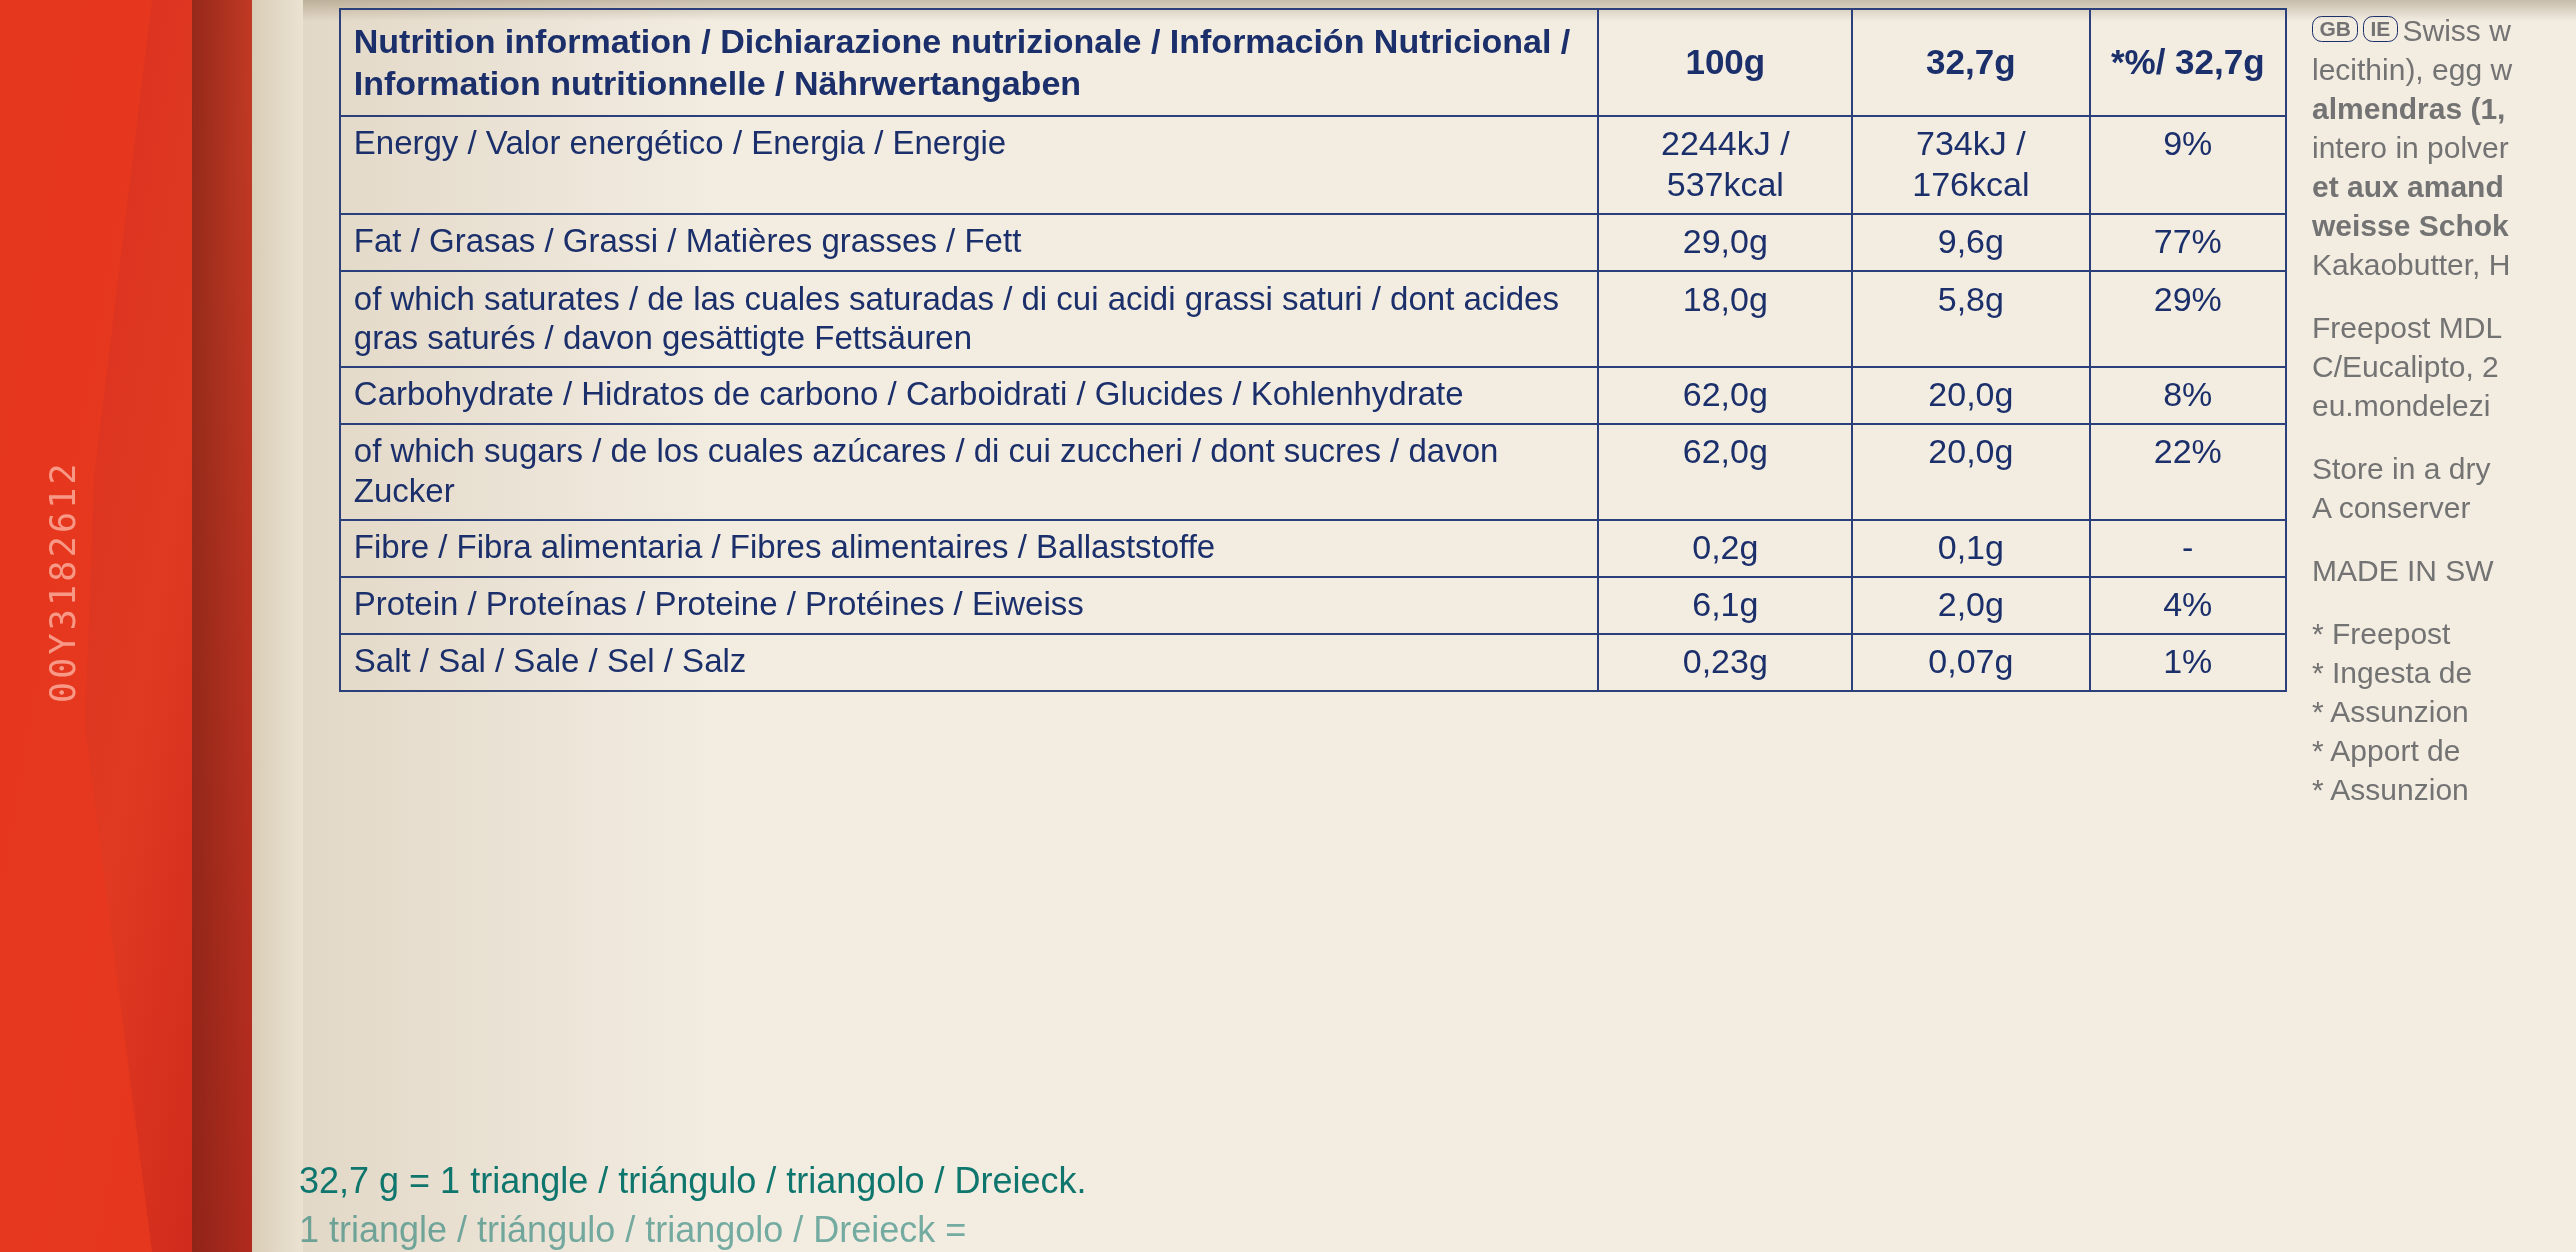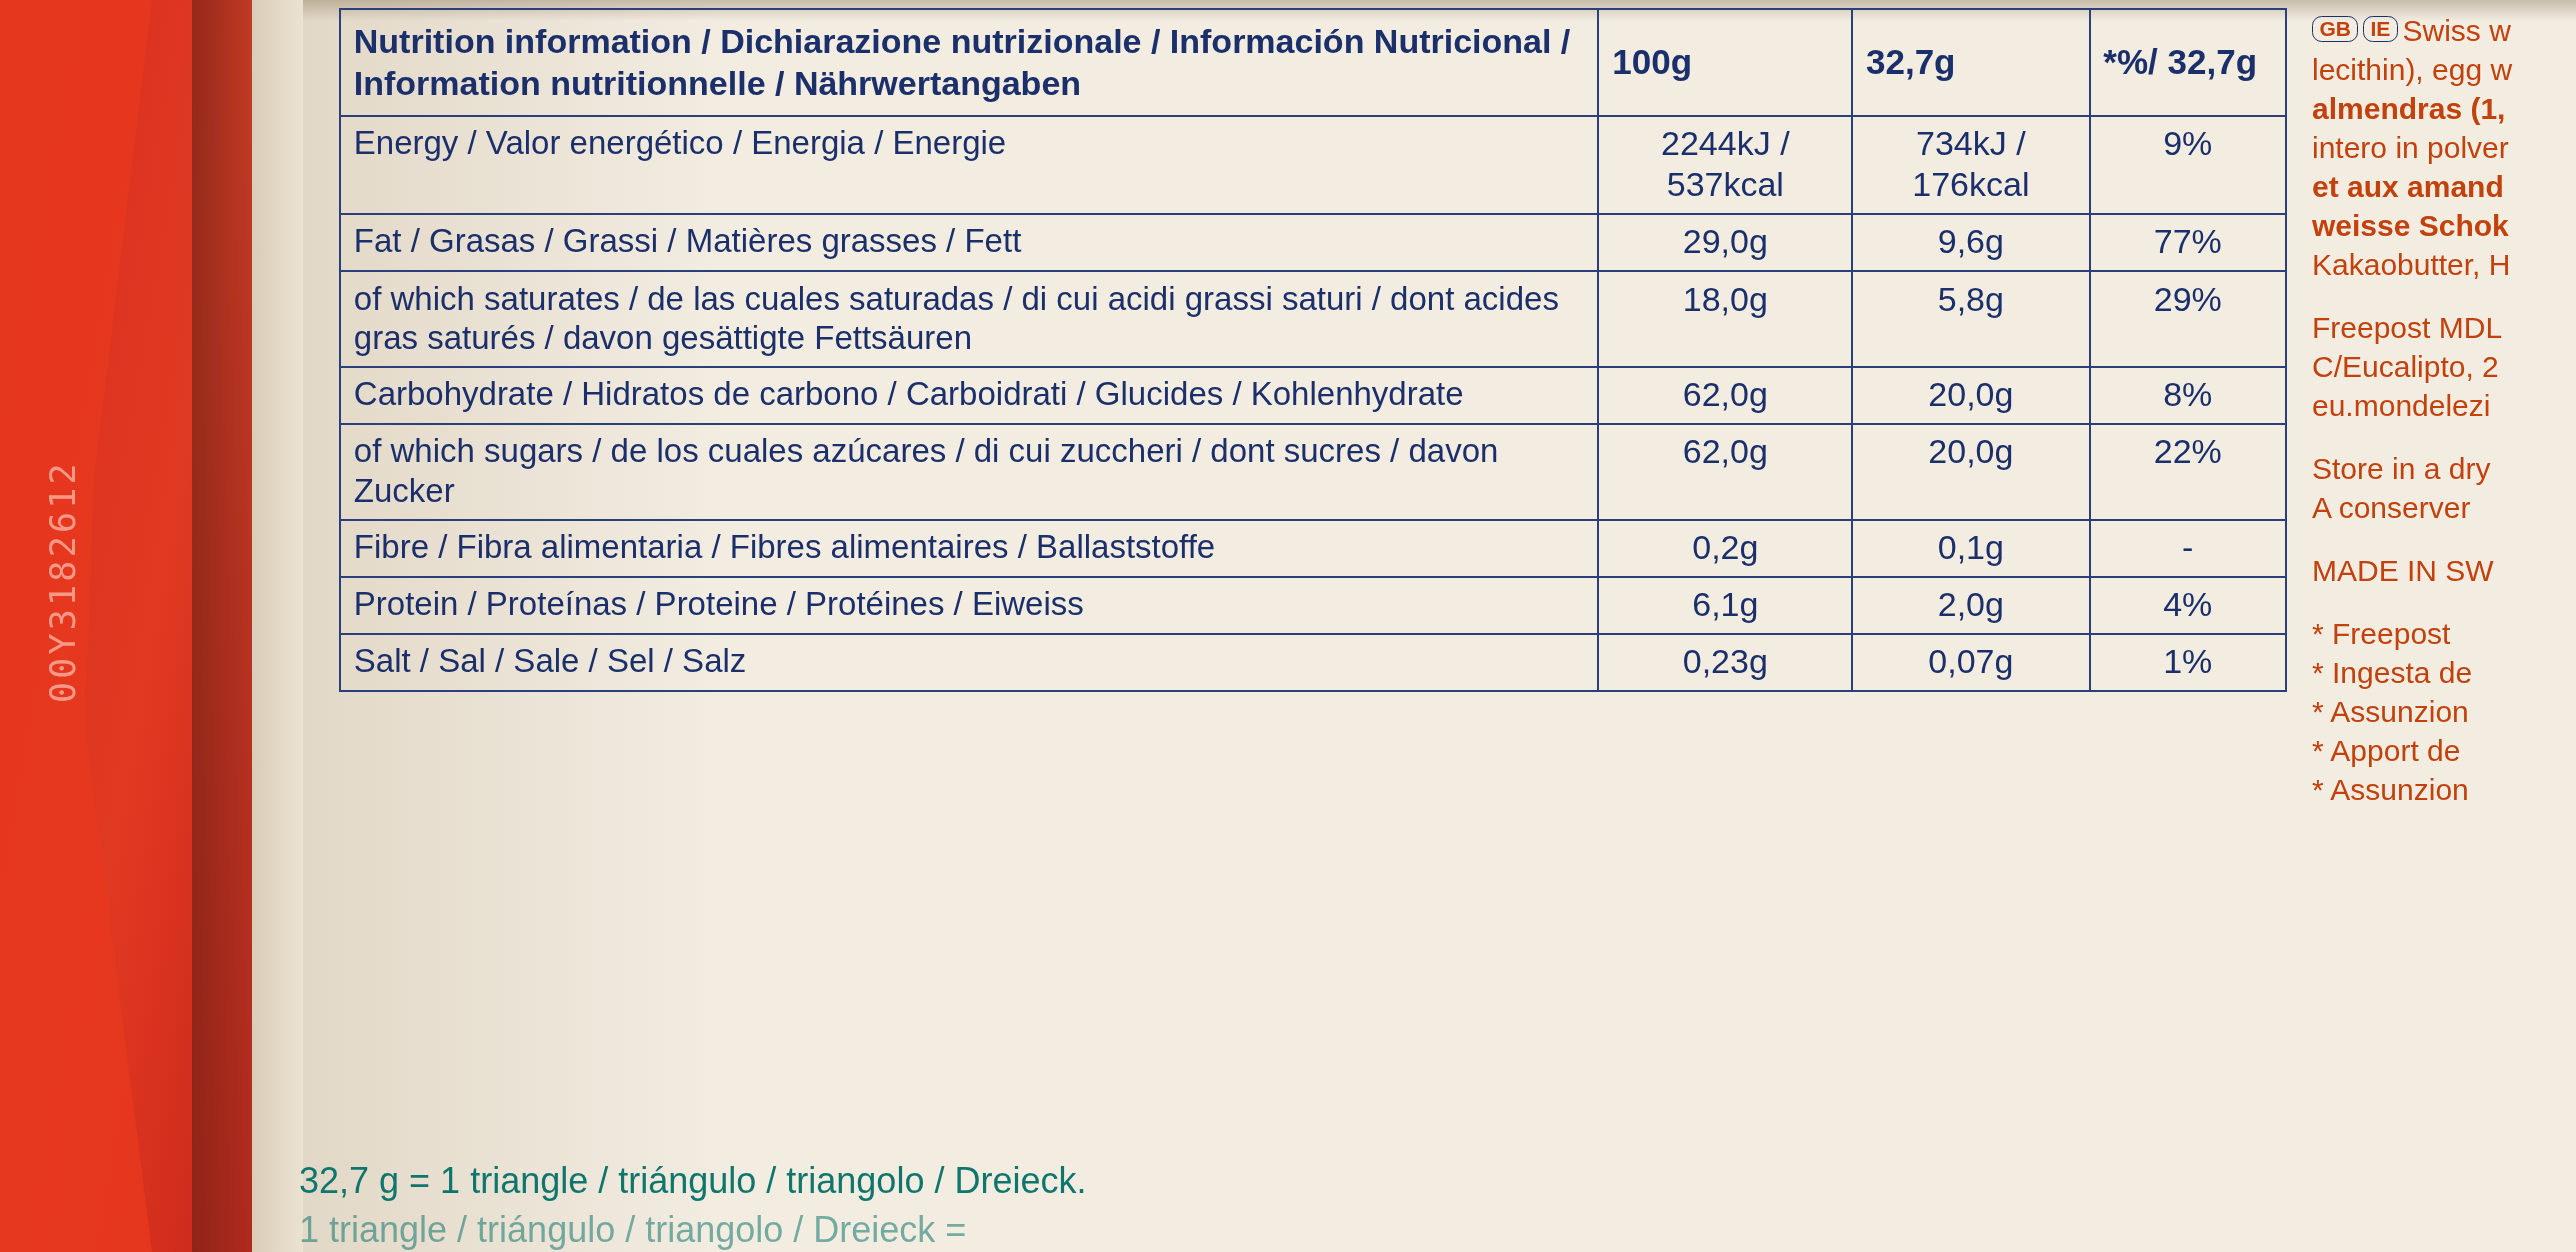--- a/index.html
+++ b/index.html
@@ -105,21 +105,21 @@
     text-align: left;
   }
   #nutrition-table thead th {
     font-weight: bold;
     font-size: 34px;
     line-height: 1.24;
     padding-top: 9.6px;
     padding-bottom: 11.2px;
   }
   #nutrition-table thead th.num {
-    text-align: left;
+    text-align: center;
     font-size: 35px;
     vertical-align: middle;
   }
   #nutrition-table td.num {
     text-align: center;
     font-size: 34px;
   }
   col.c-name { width: 1230px; }
   col.c-100 { width: 248px; }
   col.c-portion { width: 232px; }
@@ -142,21 +142,21 @@
   }
 
   
   #right-column {
     position: absolute;
     left: 2312px;
     top: 11.2px;
     width: 264px;
     height: 1241px;
     overflow: hidden;
-    color: #c2410c;
+    color: #737373;
     font-family: "Liberation Sans", sans-serif;
     font-size: 30px;
     line-height: 1.30;
   }
   #right-column .line { white-space: nowrap; }
   #right-column .b { font-weight: bold; }
   #right-column .gap { height: 24px; }
   .flagbox {
     display: inline-block;
     border: 1.6px solid #1b2f6b;

